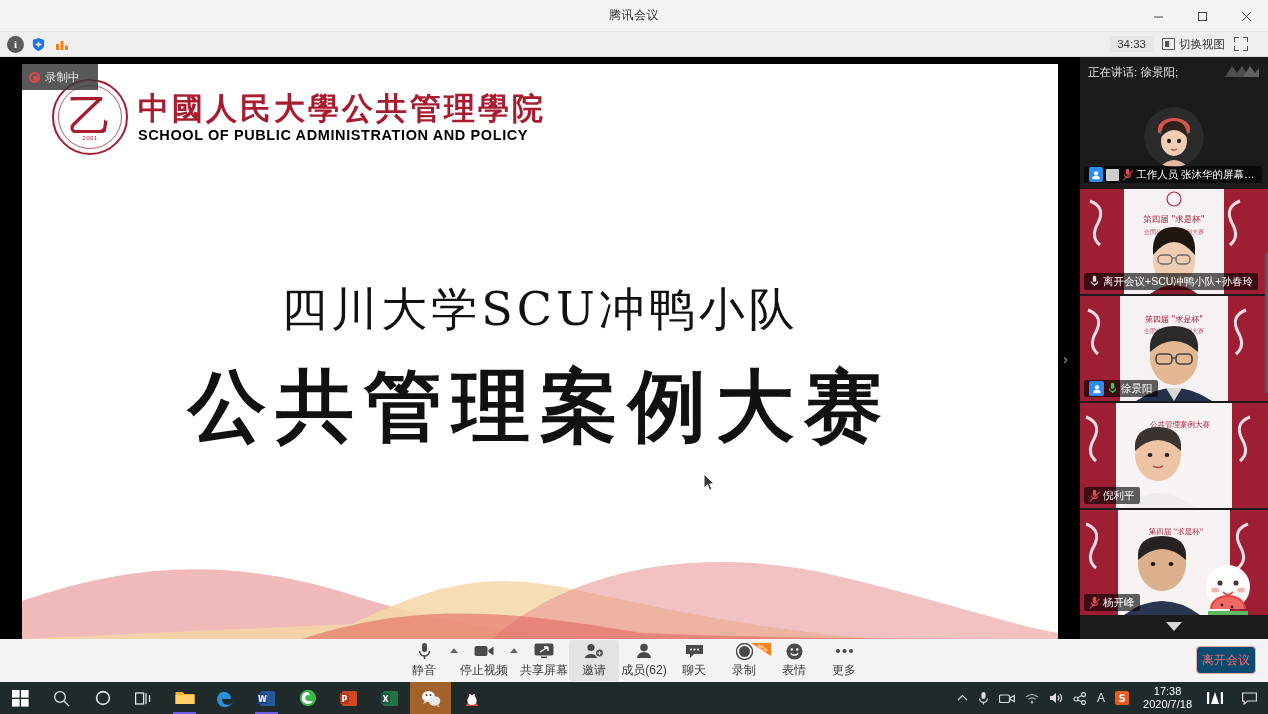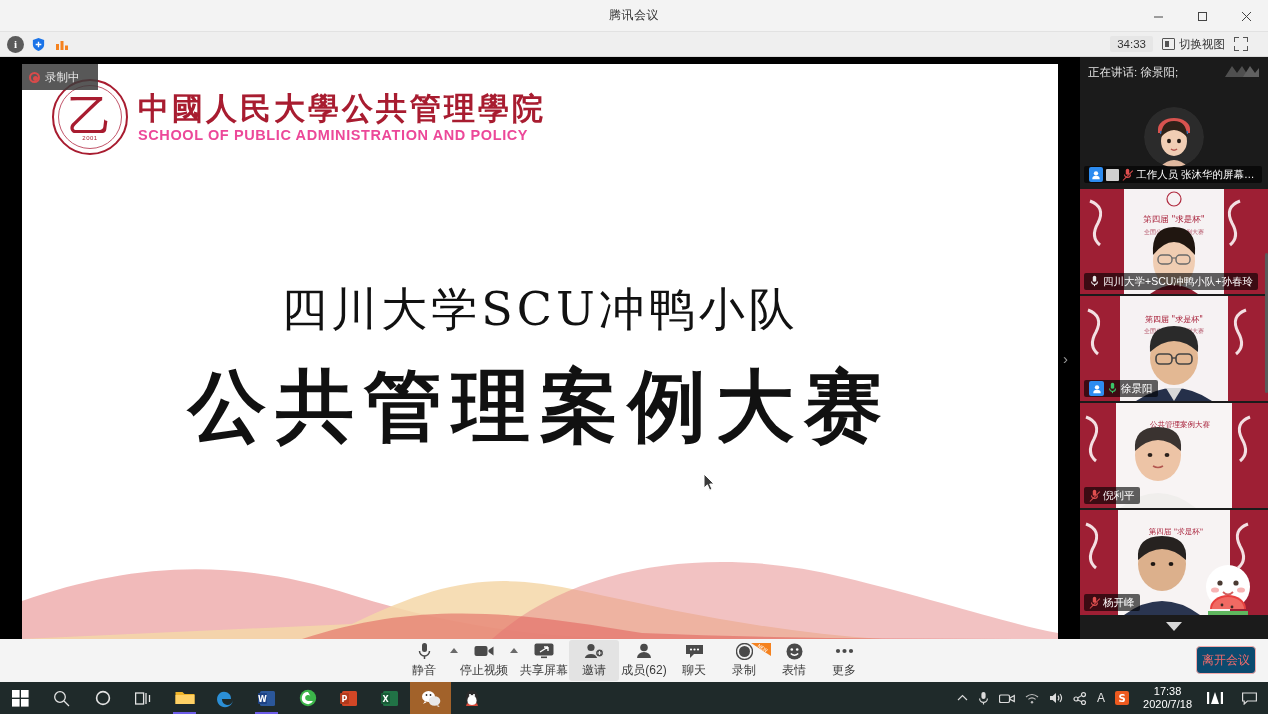--- a/index.html
+++ b/index.html
@@ -58,21 +58,21 @@
   .seal{ width:76px; height:76px; border-radius:50%; border:2px solid #a81c30; position:relative;
          display:flex; align-items:center; justify-content:center; }
   .seal:before{ content:""; position:absolute; left:4px; top:4px; right:4px; bottom:4px;
                 border:1px solid #c2556a; border-radius:50%; }
   .seal-z{ font-family:"Liberation Serif",serif; font-size:44px; color:#a81c30;
            transform:skewX(-8px); line-height:1; }
   .seal-yr{ position:absolute; bottom:12px; font-size:6px; color:#a81c30; letter-spacing:.5px; }
   .logo-text{ display:flex; flex-direction:column; }
   .logo-cn{ font-family:"DejaVu Serif","Liberation Serif",serif; font-size:31px; color:#a81c30;
             font-weight:bold; letter-spacing:3px; line-height:1.15; }
-  .logo-en{ font-size:14.5px; color:#ec4899; font-weight:bold; letter-spacing:.6px; margin-top:1px; }
+  .logo-en{ font-size:14.5px; color:#000000; font-weight:bold; letter-spacing:.6px; margin-top:1px; }
 
   
   .slide-txt{ position:absolute; left:0; top:215px; width:1036px; text-align:center; }
   .slide-l1{ font-family:"DejaVu Serif","Liberation Serif",serif; font-size:46px; color:#111;
              letter-spacing:4px; }
   .slide-l2{ font-family:"DejaVu Serif","Liberation Serif",serif; font-size:78px; color:#111;
              letter-spacing:10px; margin-top:14px; font-weight:bold; }
 
   
   .waves{ position:absolute; left:0; bottom:0; width:1036px; height:110px; }
@@ -296,21 +296,21 @@
         <path d="M70,105 q24,-18 48,0 Z" fill="#8c1d2e"></path>
       </svg>
       <div class="tile-label">
         <div class="mic-on">
           <svg width="11" height="12" viewBox="0 0 12 14">
               <rect x="4" y="1" width="4" height="7" rx="2" fill="#e8e8e8"></rect>
               <path d="M2.5,7.5 a3.5,3.5 0 0 0 7,0" stroke="#e8e8e8" stroke-width="1.2" fill="none"></path>
               <line x1="6" y1="11" x2="6" y2="13" stroke="#e8e8e8" stroke-width="1.2"></line>
             </svg>
         </div>
-        <span class="nm">四川大学+SCU冲鸭小队+孙春玲</span>
+        <span class="nm">离开会议+SCU冲鸭小队+孙春玲</span>
       </div>
     </div>
 
     <div class="tile speaking">
       <svg class="tile-bg" viewBox="0 0 188 105" preserveAspectRatio="none">
         <rect width="188" height="105" fill="#f6f2f3"></rect>
         <path d="M0,0 h40 v105 h-40 Z" fill="#9e1f34"></path>
         <path d="M148,0 h40 v105 h-40 Z" fill="#9e1f34"></path>
         <path d="M8,14 q16,6 8,22 q-8,14 2,22" stroke="#f3dfe2" stroke-width="3" fill="none"></path>
         <path d="M166,14 q-16,6 -8,22 q8,14 -2,22" stroke="#f3dfe2" stroke-width="3" fill="none"></path>

